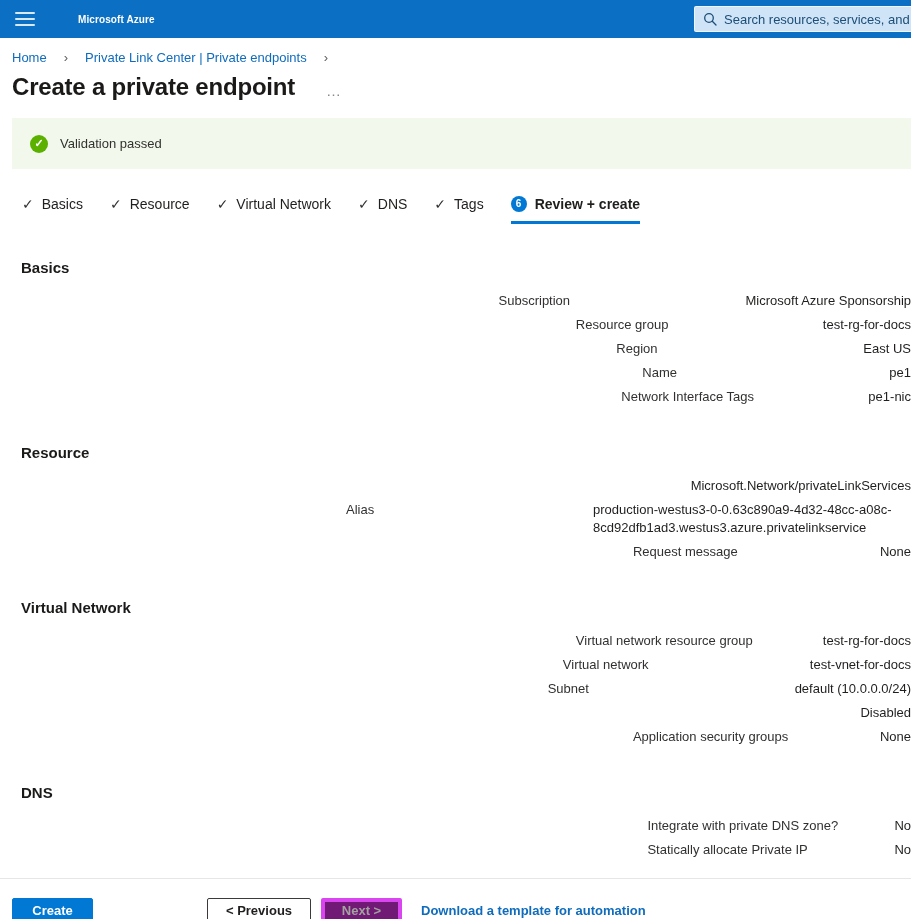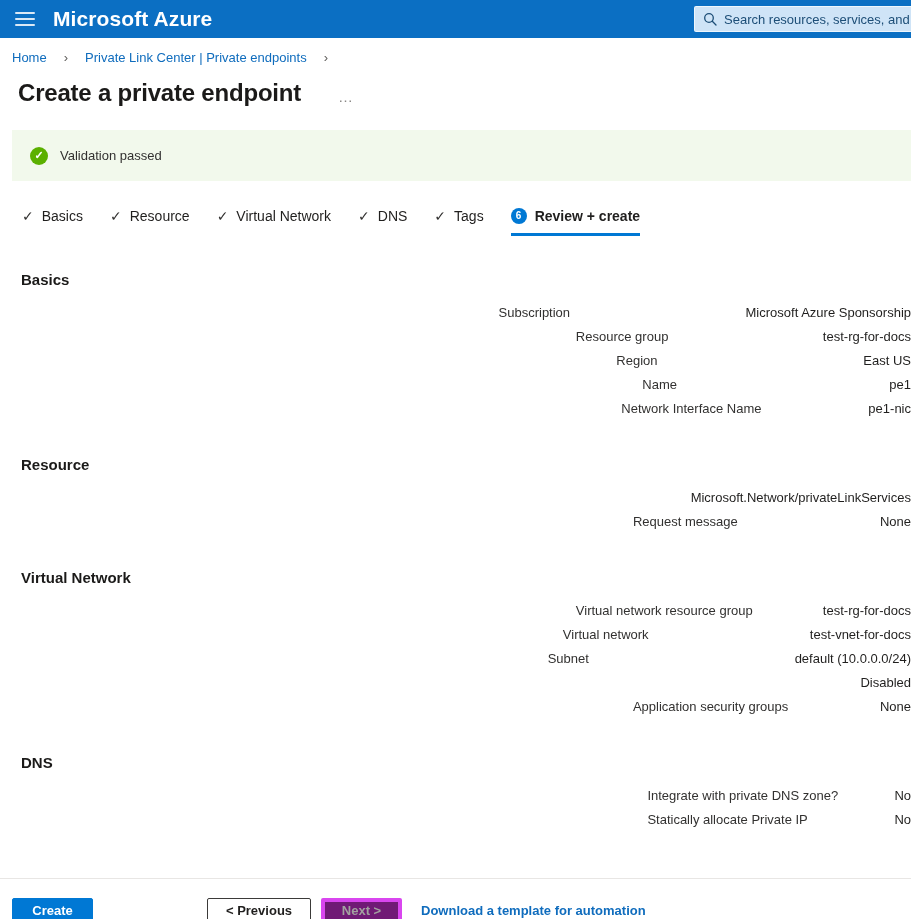--- a/index.html
+++ b/index.html
@@ -12,34 +12,34 @@
   }
   *{box-sizing:border-box;}
   html,body{width:911px;height:919px;margin:0;overflow:hidden;background:#fff;
     font-family:"Liberation Sans",sans-serif;-webkit-font-smoothing:antialiased;}
   .viewport{position:relative;width:911px;height:919px;background:#fff;}
 
   
   .topbar{height:38px;background:var(--topbar);display:flex;align-items:center;position:relative;}
   .hamburger{width:20px;height:14px;margin-left:15px;display:flex;flex-direction:column;justify-content:space-between;cursor:pointer;}
   .hamburger span{display:block;height:2px;background:rgba(255,255,255,.85);border-radius:1px;}
-  .app-title{color:var(--topbar-text);font-size:21px;font-weight:700;margin-left:18px;letter-spacing:.1px;}
+  .app-title{color:var(--topbar-text);font-size:10px;font-weight:700;margin-left:43px;letter-spacing:.1px;}
   .searchbox{position:absolute;left:694px;top:6px;width:262px;height:26px;background:var(--search-bg);
     border:1px solid rgba(255,255,255,.65);border-radius:2px;display:flex;align-items:center;padding:0 8px;gap:7px;}
   .searchbox svg{flex:0 0 auto;}
   .searchbox input{flex:1;border:none;background:transparent;outline:none;font-size:13px;
     font-family:"Liberation Sans",sans-serif;color:var(--search-text);padding:0;min-width:0;}
   .searchbox input::placeholder{color:var(--search-text);opacity:1;}
 
   
   .breadcrumb{margin:12px 0 0 12px;font-size:13px;display:flex;align-items:center;gap:17px;}
   .crumb{color:var(--link);text-decoration:none;cursor:pointer;}
   .crumb-sep{color:#605e5c;font-size:13px;}
   .title-row{margin:8px 0 0 12px;display:flex;align-items:center;}
-  .page-title{font-size:24px;font-weight:600;color:var(--text-dark);margin:6px;letter-spacing:-.2px;}
+  .page-title{font-size:24px;font-weight:600;color:var(--text-dark);margin:0;letter-spacing:-.2px;}
   .more-options{margin-left:31px;margin-top:6px;color:var(--text-muted);font-size:15px;letter-spacing:2px;cursor:pointer;line-height:1;}
 
   
   .banner{margin:17px 0 0 12px;width:calc(100% - 12px);height:51px;background:var(--banner-bg);display:flex;align-items:center;}
   .banner-icon{width:18px;height:18px;border-radius:50%;background:var(--success);color:#fff;margin-left:18px;
     display:flex;align-items:center;justify-content:center;font-size:11px;font-weight:700;flex:0 0 auto;}
   .banner-text{margin-left:12px;font-size:13px;color:var(--text-body);}
 
   
   .tab-bar{margin:27px 0 0 22px;display:flex;gap:27px;align-items:flex-end;}
@@ -143,28 +143,32 @@
         </div>
         <div class="row">
           <span class="row-label">Region</span>
           <span class="row-value">East US</span>
         </div>
         <div class="row">
           <span class="row-label">Name</span>
           <span class="row-value">pe1</span>
         </div>
         <div class="row">
-          <span class="row-label">Network Interface Name</span>
+          <span class="row-label">Network Interface Tags</span>
           <span class="row-value">pe1-nic</span>
         </div>
       </section>
       <section class="section">
         <h3 class="section-title">Resource</h3>
         <div class="row">
           <span class="row-value">Microsoft.Network/privateLinkServices</span>
+        </div>
+        <div class="row">
+          <span class="row-label">Alias</span>
+          <span class="row-value">production-westus3-0-0.63c890a9-4d32-48cc-a08c-8cd92dfb1ad3.westus3.azure.privatelinkservice</span>
         </div>
         <div class="row">
           <span class="row-label">Request message</span>
           <span class="row-value">None</span>
         </div>
       </section>
       <section class="section">
         <h3 class="section-title">Virtual Network</h3>
         <div class="row">
           <span class="row-label">Virtual network resource group</span>

